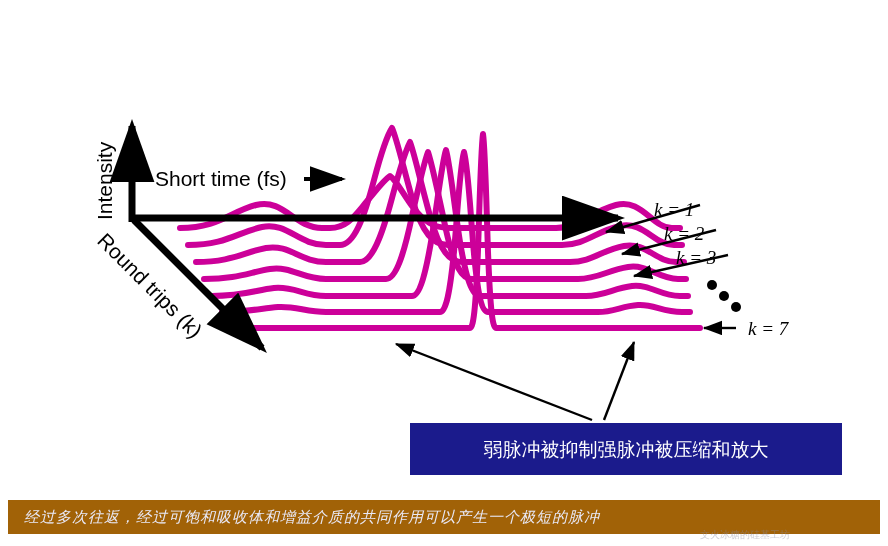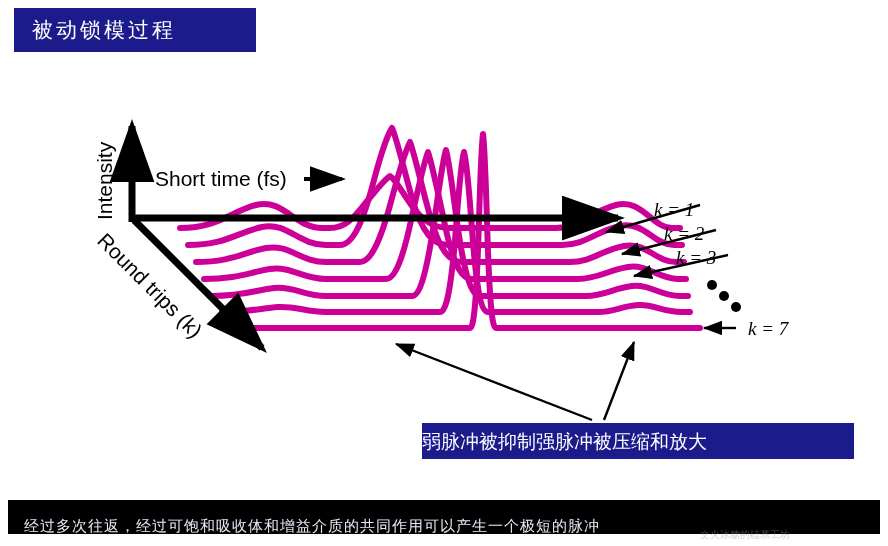--- a/index.html
+++ b/index.html
@@ -48,51 +48,52 @@
     left: 0;
     top: 60px;
     width: 888px;
     height: 420px;
   }
   .figure svg { display: block; }
 
   
   .caption-bar {
     position: absolute;
-    left: 422px;
+    left: 410px;
     top: 423px;
     width: 432px;
-    height: 36px;
+    height: 52px;
     background: #1b1b8c;
     display: flex;
     align-items: center;
-    justify-content: flex-start;
+    justify-content: center;
     box-sizing: border-box;
   }
   .caption-text {
     color: #ffffff;
     font-family: "DejaVu Sans", sans-serif;
     font-size: 19px;
     line-height: 1;
     white-space: nowrap;
     letter-spacing: 0px;
   }
 
   
   .bottom-bar {
     position: absolute;
     left: 8px;
     top: 500px;
     width: 872px;
     height: 34px;
-    background: #000000;
+    background: #a16207;
     display: flex;
-    align-items: flex-end;
+    align-items: center;
     box-sizing: border-box;
     padding-left: 16px;
+    font-style: italic;
   }
   .bottom-text {
     color: #e9e9f7;
     font-family: "DejaVu Sans", sans-serif;
     font-size: 15px;
     line-height: 1;
     white-space: nowrap;
     letter-spacing: 1px;
   }
 
@@ -130,23 +131,20 @@
     font-style: italic;
     font-size: 19px;
     fill: #000000;
   }
 </style>
 </head>
 <body>
 
 <div class="slide">
 
-  <div class="title-bar">
-    <span class="title-text">被动锁模过程</span>
-  </div>
 
   <div class="figure">
     <svg width="888" height="420" viewBox="0 60 888 420" xmlns="http://www.w3.org/2000/svg">
 
       <defs>
         <marker id="arrowBlack" markerWidth="10" markerHeight="10" refX="8" refY="3.2" orient="auto" markerUnits="strokeWidth">
           <path d="M0,0 L9,3.2 L0,6.4 z" fill="#000000"></path>
         </marker>
         <marker id="arrowThin" markerWidth="9" markerHeight="9" refX="7.5" refY="3" orient="auto" markerUnits="strokeWidth">
           <path d="M0,0 L8,3 L0,6 z" fill="#000000"></path>

